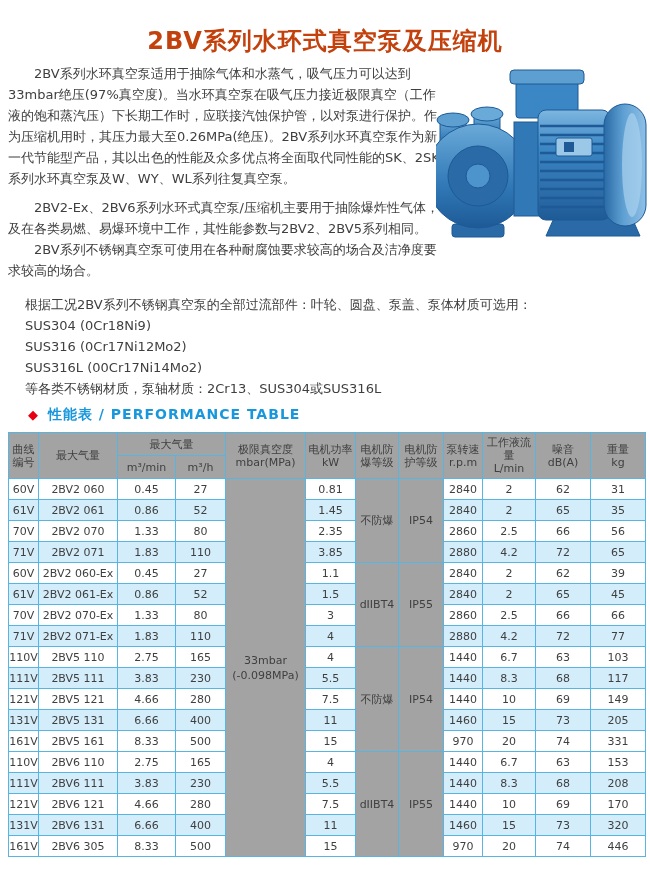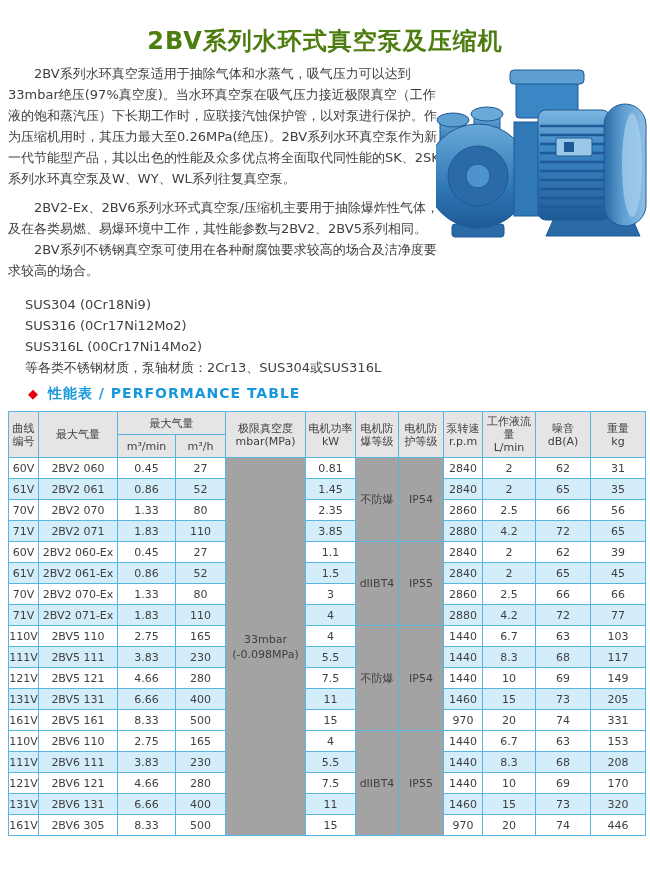--- a/index.html
+++ b/index.html
@@ -1,39 +1,39 @@
 <!DOCTYPE html>
 <html><head>
 <meta charset="utf-8">
 <style>
   * { box-sizing: border-box; }
   html,body { margin:0; padding:0; background:#ffffff; }
   body { width:650px; font-family:"DejaVu Sans","Liberation Sans",sans-serif; color:#3f3f3f; }
   .page { width:650px; height:882px; position:relative; overflow:hidden; background:#fff; }
 
   .title { margin:0; padding-top:24px; text-align:center;
-           font-size:24px; line-height:34px; font-weight:bold; color:#4d7c0f; letter-spacing:1px; }
+           font-size:24px; line-height:34px; font-weight:bold; color:#c2410c; letter-spacing:1px; }
 
   .content { position:relative; padding:5px 8px 0 8px; font-size:13px; line-height:21px; }
   .pump-photo { position:absolute; top:2px; right:2px; width:212px; height:182px; }
   .para { margin:0; text-indent:2em; }
   .narrow { width:440px; }
   .p1 { margin-bottom:8px; }
   .materials { margin-top:13px; padding-left:17px; line-height:21px; }
   .materials div { white-space:nowrap; }
 
   .section-header { margin:7px 16px 8px 28px; font-size:14px; font-weight:bold; color:#1897dc; letter-spacing:1px; }
   .diamond { color:#e60012; margin-right:9px; font-size:13px; }
 
   table.perf { margin-left:8px; width:637px; border-collapse:collapse; table-layout:fixed; }
   table.perf th, table.perf td {
     border:1px solid #58b4e0; text-align:center; vertical-align:middle;
     padding:0; font-size:11px; font-weight:normal; color:#3f3f3f;
   }
-  table.perf thead th { background:#e5e5e5; height:23px; line-height:13px; white-space:pre-line; }
+  table.perf thead th { background:#a3a3a3; height:23px; line-height:13px; white-space:pre-line; }
   table.perf tbody td { height:21px; background:#ffffff; }
   table.perf tr.stripe td { background:#d4edfb; }
   table.perf td.merged { background:#a3a3a3; white-space:pre-line; line-height:15px; }
 </style>
 </head>
 <body>
 
 <div class="page">
 
   <h1 class="title">2BV系列水环式真空泵及压缩机</h1>
@@ -85,20 +85,21 @@
         <rect x="168" y="44" width="42" height="122" rx="21" fill="url(#gCap)" stroke="#1d5a96"></rect>
         <ellipse cx="196" cy="105" rx="10" ry="52" fill="#a9d2ee" opacity="0.7"></ellipse>
       </svg>
     </div>
 
     <p class="para narrow p1">2BV系列水环真空泵适用于抽除气体和水蒸气，吸气压力可以达到33mbar绝压(97%真空度)。当水环真空泵在吸气压力接近极限真空（工作液的饱和蒸汽压）下长期工作时，应联接汽蚀保护管，以对泵进行保护。作为压缩机用时，其压力最大至0.26MPa(绝压)。2BV系列水环真空泵作为新一代节能型产品，其以出色的性能及众多优点将全面取代同性能的SK、2SK系列水环真空泵及W、WY、WL系列往复真空泵。</p>
     <p class="para narrow">2BV2-Ex、2BV6系列水环式真空泵/压缩机主要用于抽除爆炸性气体，及在各类易燃、易爆环境中工作，其性能参数与2BV2、2BV5系列相同。</p>
     <p class="para narrow">2BV系列不锈钢真空泵可使用在各种耐腐蚀要求较高的场合及洁净度要求较高的场合。</p>
 
     <div class="materials">
+      <div>根据工况2BV系列不锈钢真空泵的全部过流部件：叶轮、圆盘、泵盖、泵体材质可选用：</div>
       <div>SUS304 (0Cr18Ni9)</div>
       <div>SUS316 (0Cr17Ni12Mo2)</div>
       <div>SUS316L (00Cr17Ni14Mo2)</div>
       <div>等各类不锈钢材质，泵轴材质：2Cr13、SUS304或SUS316L</div>
     </div>
   </div>
 
   <div class="section-header">
     <span class="diamond">◆</span><span>性能表 / PERFORMANCE TABLE</span>
   </div>

